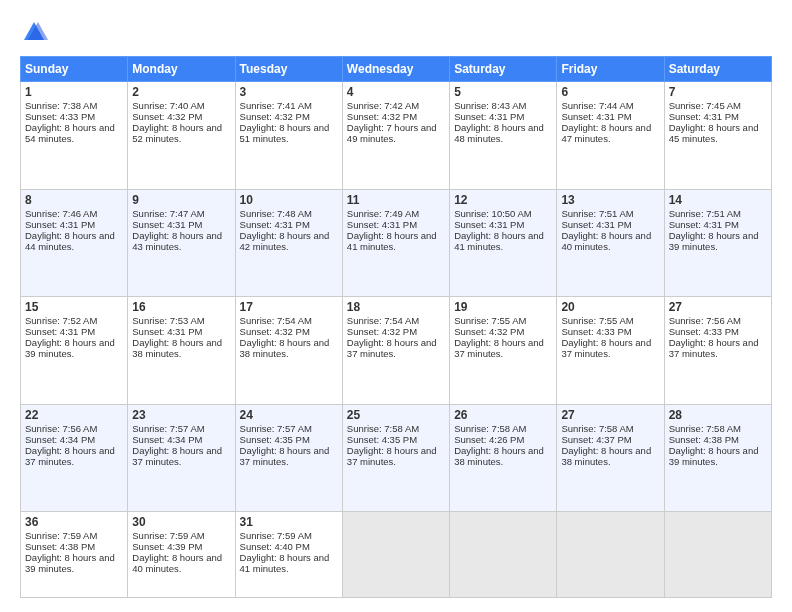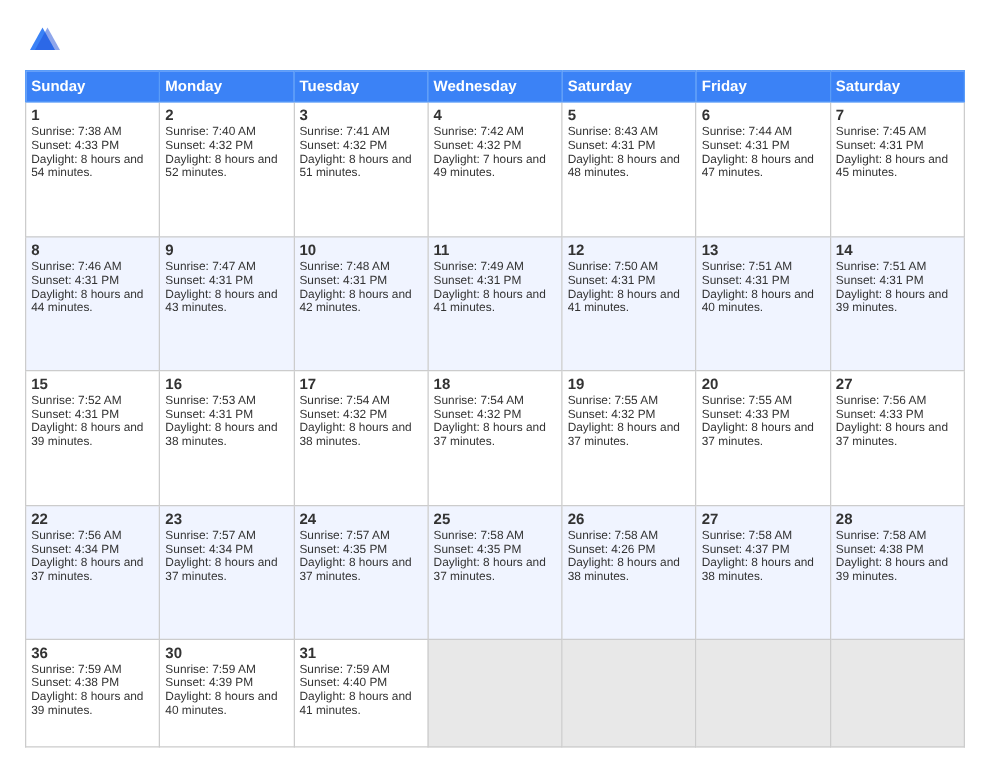--- a/index.html
+++ b/index.html
@@ -200,21 +200,21 @@
         <span>Daylight: 8 hours and 42 minutes.</span>
       </td>
           <td>
         <span class="day-num">11</span>
         <span>Sunrise: 7:49 AM</span><br>
         <span>Sunset: 4:31 PM</span><br>
         <span>Daylight: 8 hours and 41 minutes.</span>
       </td>
           <td>
         <span class="day-num">12</span>
-        <span>Sunrise: 7:50 AM</span><br>
+        <span>Sunrise: 10:50 AM</span><br>
         <span>Sunset: 4:31 PM</span><br>
         <span>Daylight: 8 hours and 41 minutes.</span>
       </td>
           <td>
         <span class="day-num">13</span>
         <span>Sunrise: 7:51 AM</span><br>
         <span>Sunset: 4:31 PM</span><br>
         <span>Daylight: 8 hours and 40 minutes.</span>
       </td>
           <td>

